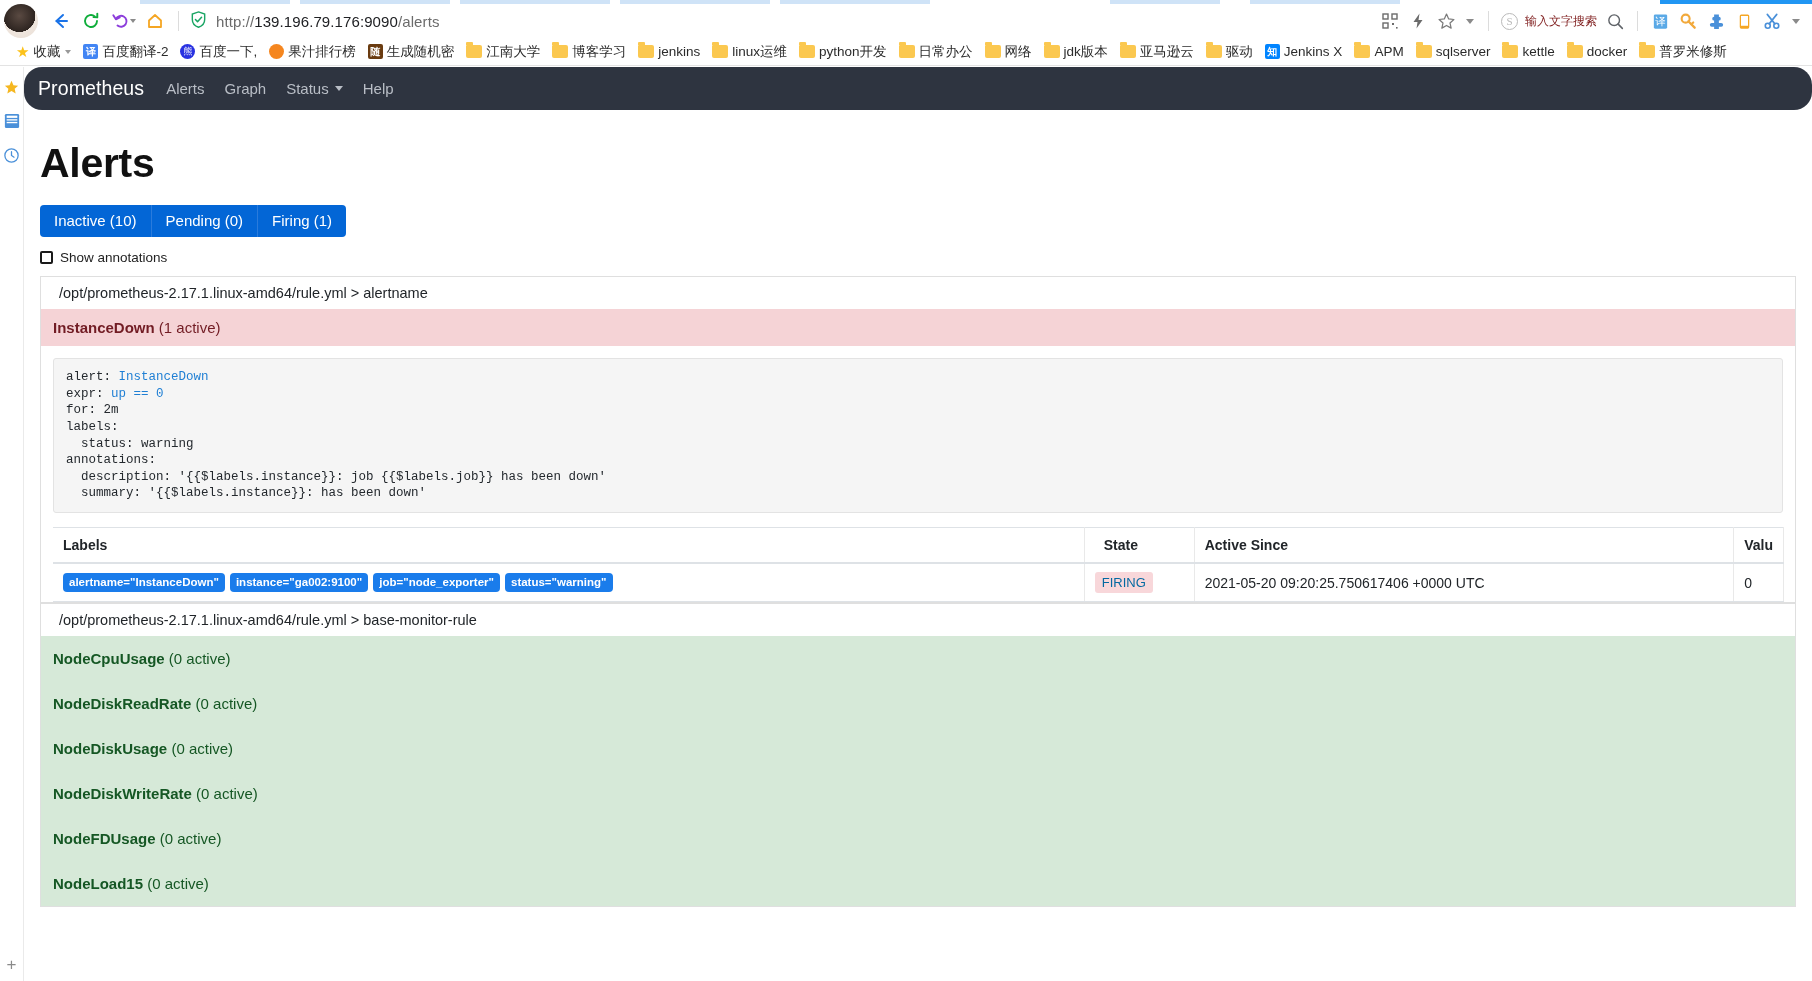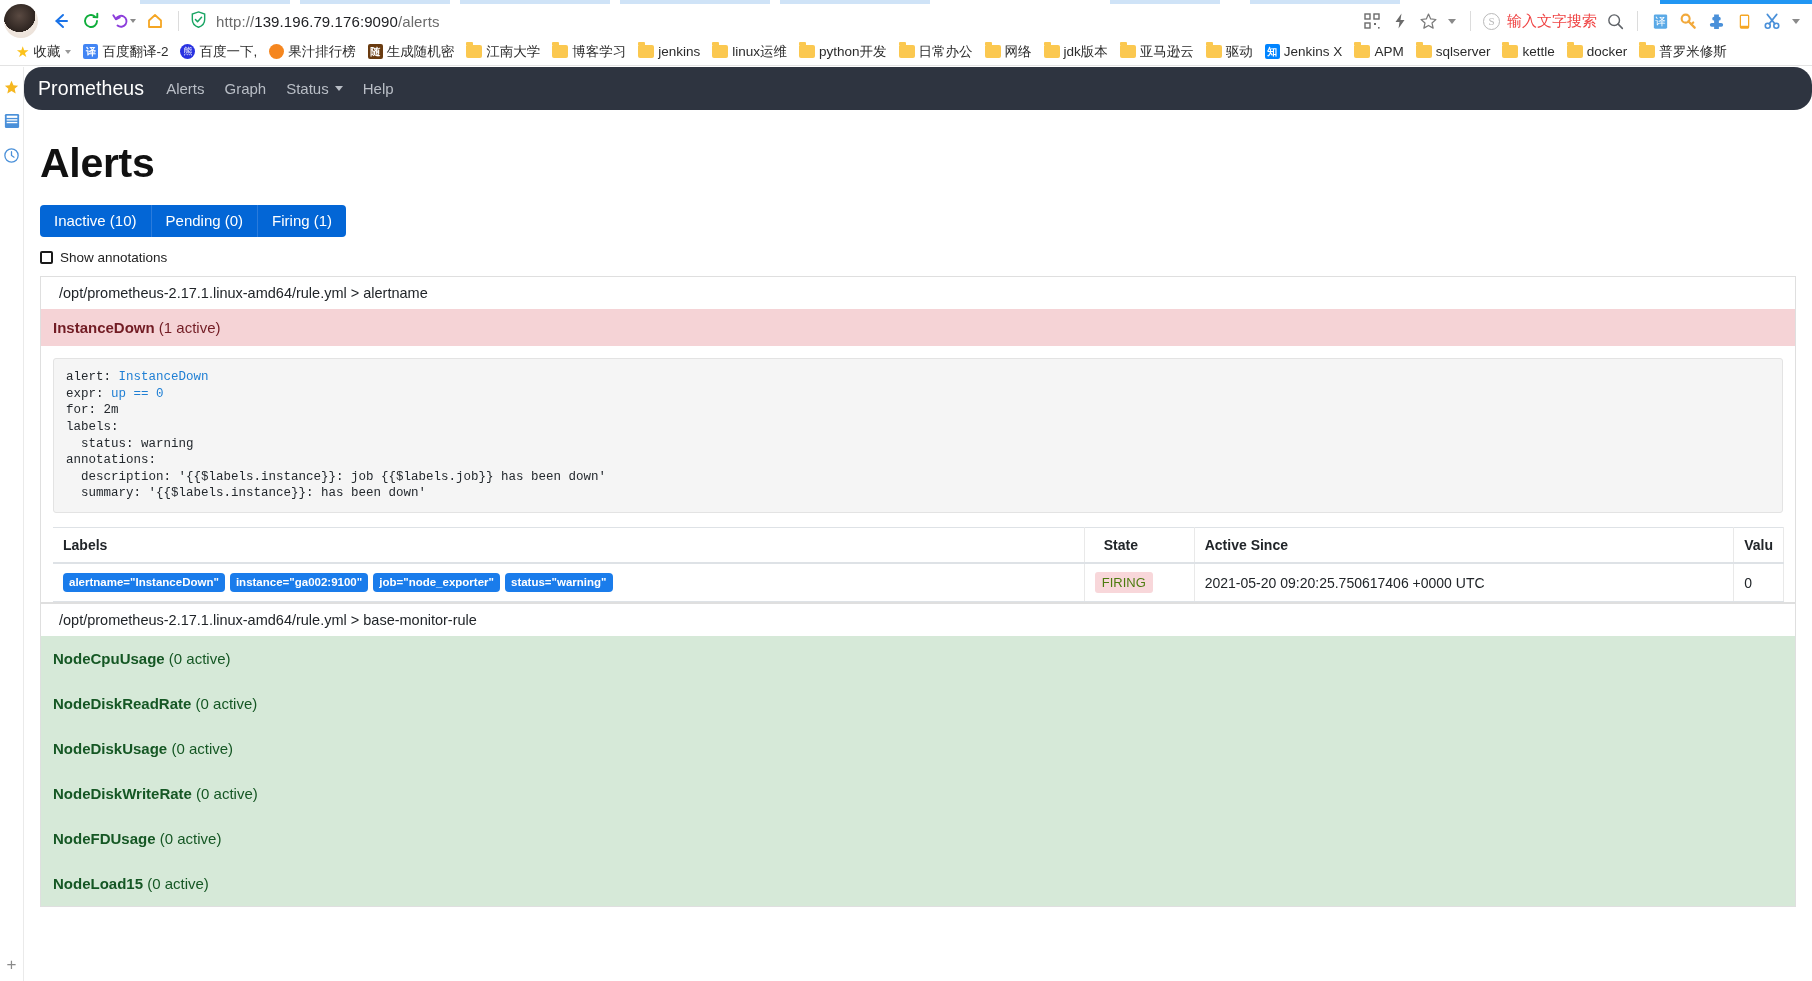--- a/index.html
+++ b/index.html
@@ -72,21 +72,21 @@
     flex: none;
   }
   .search-box .sg {
     width: 17px; height: 17px; border-radius: 50%;
     border: 1.3px solid #b9b9b9;
     color: #b9b9b9; font-size: 11px;
     display: flex; align-items: center; justify-content: center;
     margin-right: 7px;
     font-family: "Liberation Serif", serif;
   }
-  .search-box .ph { font-size: 15px; color: #ef4444; white-space: nowrap; }
+  .search-box .ph { font-size: 12px; color: #7f1d1d; white-space: nowrap; }
   .caret-sm {
     width: 0; height: 0;
     border-left: 4px solid transparent;
     border-right: 4px solid transparent;
     border-top: 5px solid #8a8a8a;
     margin: 0 6px;
     flex: none;
   }
 
   .bookmarks {
@@ -310,21 +310,21 @@
     font-weight: bold;
     border-radius: 4px;
     padding: 3px 6px 4px 6px;
     margin-right: 5px;
     font-family: "Liberation Sans", sans-serif;
     white-space: nowrap;
   }
   .state-badge {
     display: inline-block;
     background: #f8d7da;
-    color: #4d7c0f;
+    color: #0369a1;
     border-radius: 3px;
     padding: 3px 7px;
     font-size: 13px;
   }
 
   .inactive-group { background: #d6e9d8; }
   .inactive-group .alert-head { background: #d6e9d8; }
 </style>
 </head>
 <body>

